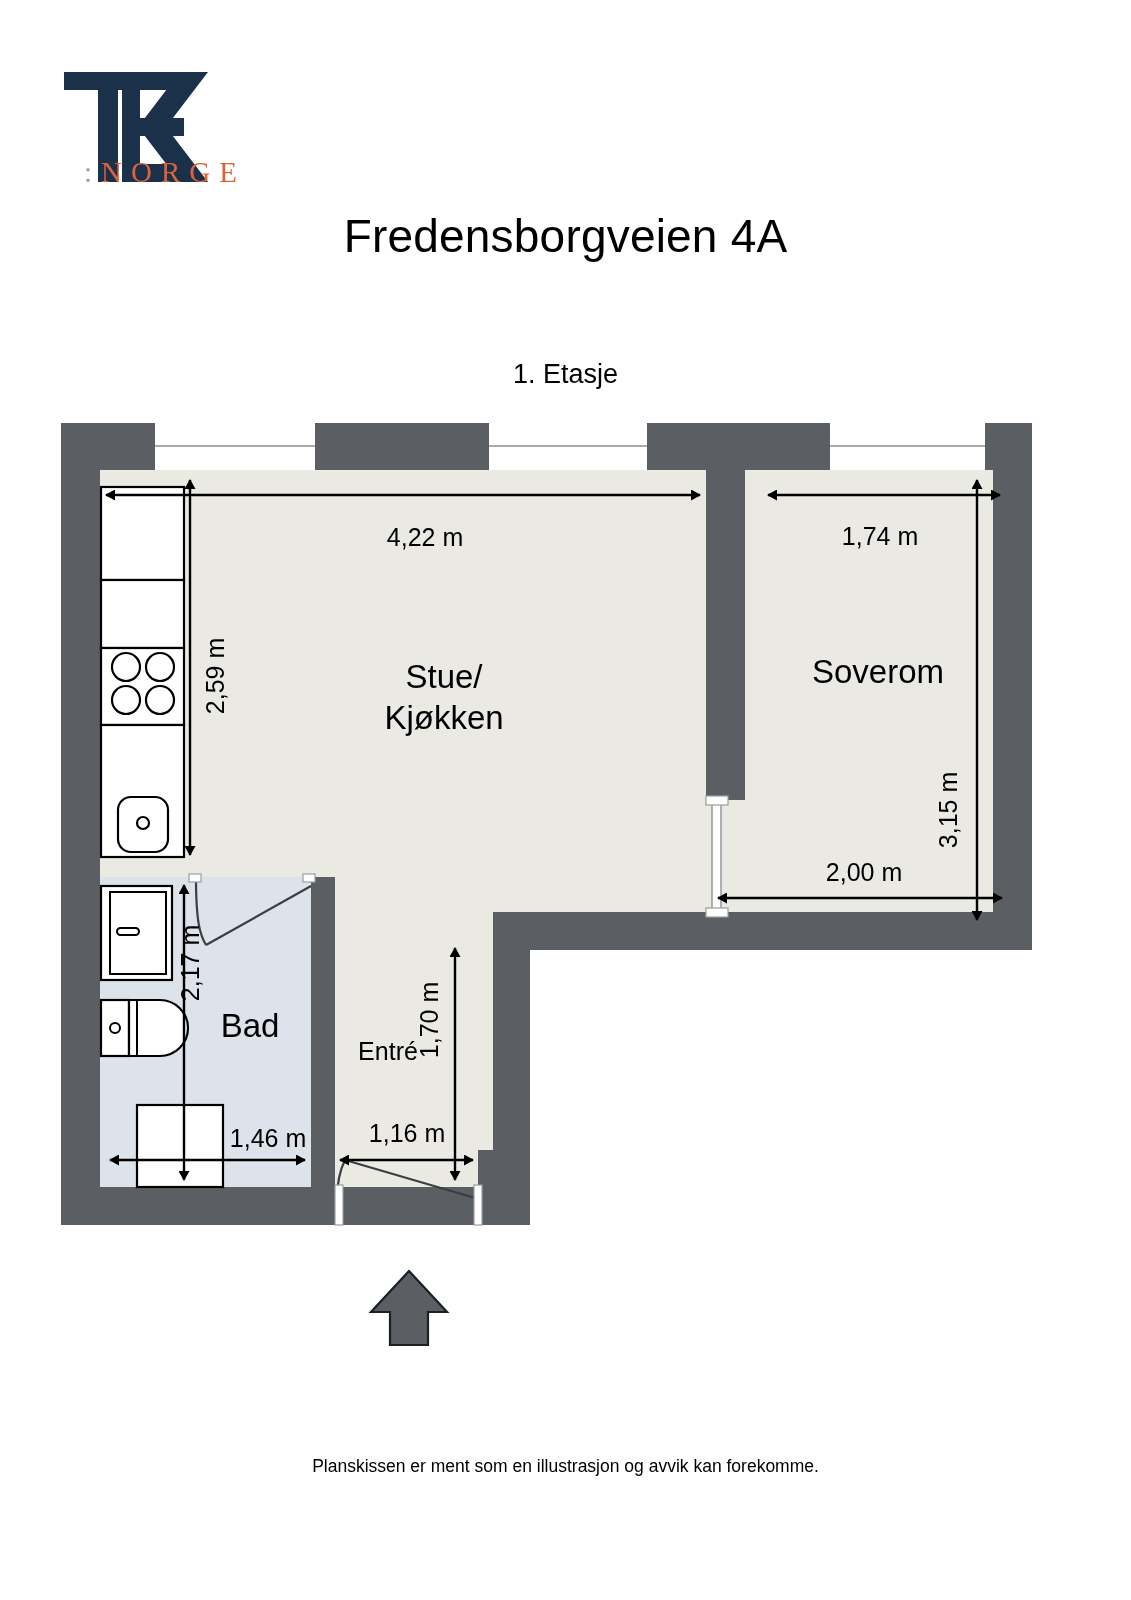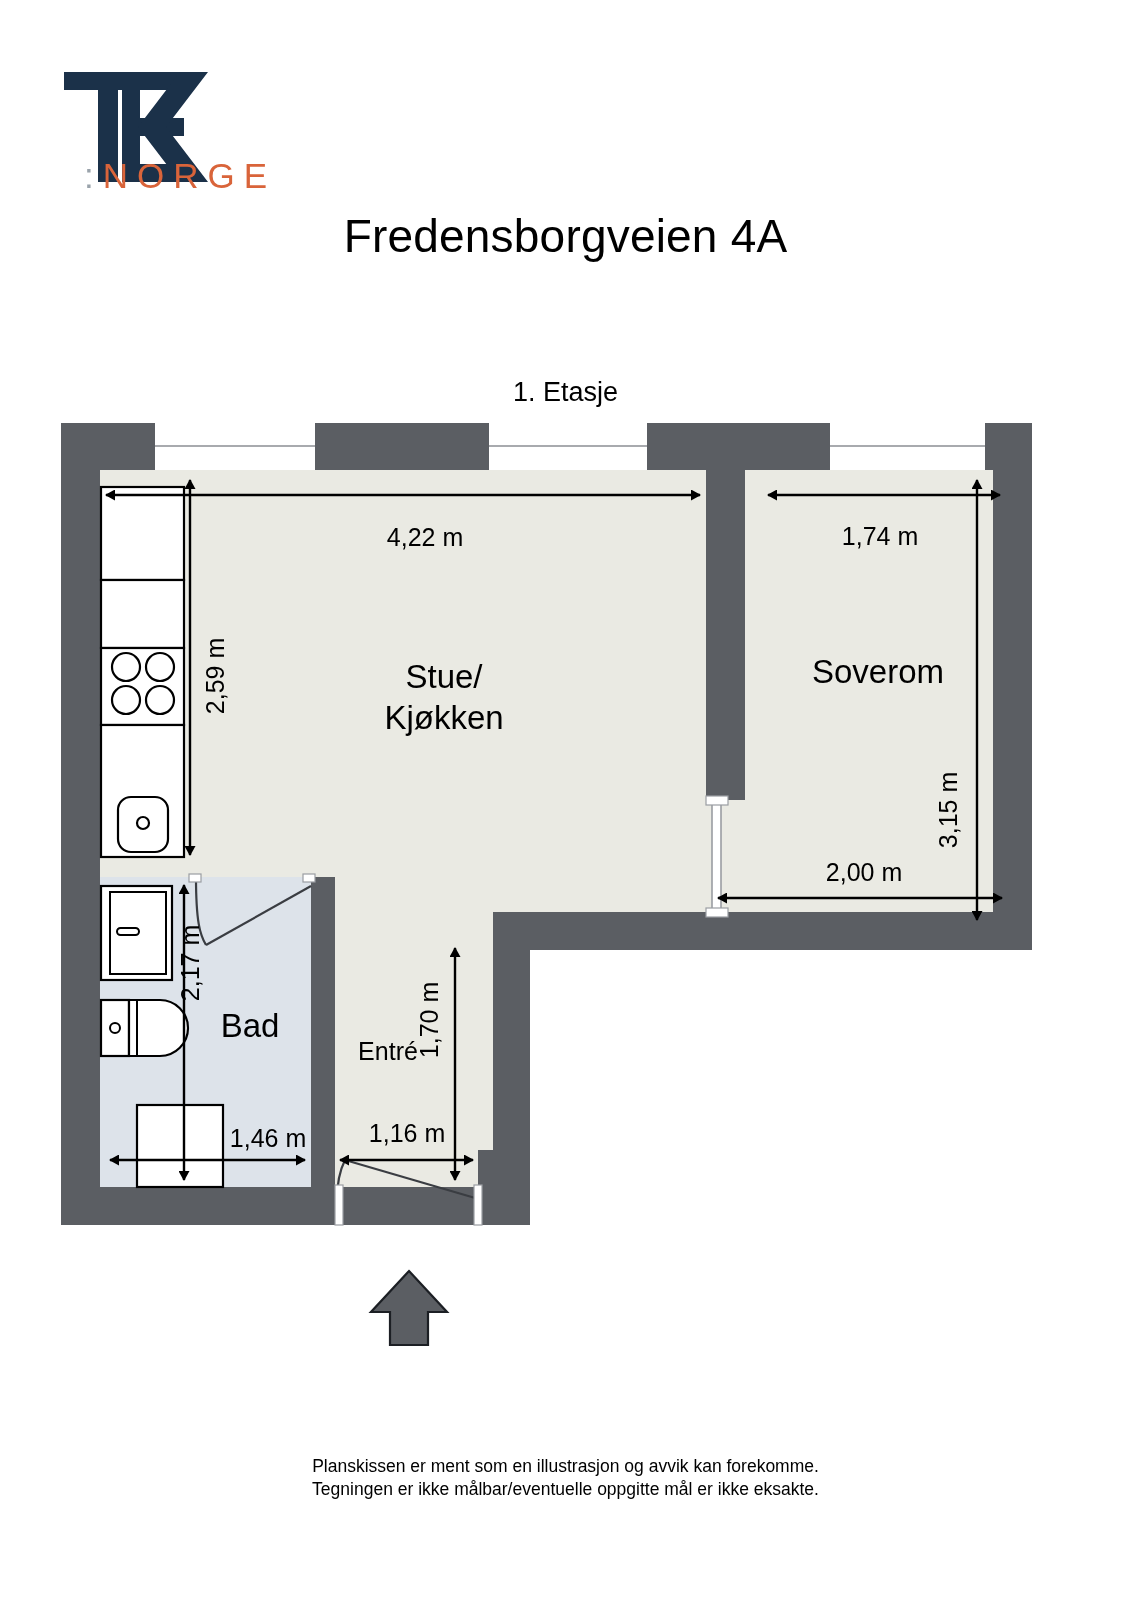--- a/index.html
+++ b/index.html
@@ -4,21 +4,21 @@
 <style>
   html,body{margin:0;padding:0;background:#ffffff;}
   body{width:1131px;height:1600px;position:relative;font-family:"Liberation Sans",sans-serif;color:#000;overflow:hidden;}
 
   
   #logo{position:absolute;left:62px;top:62px;width:230px;height:130px;}
   #logo svg{display:block;}
 
   
   #doc-title{position:absolute;left:0;top:209px;width:1131px;text-align:center;font-size:46px;letter-spacing:.2px;}
-  #floor-title{position:absolute;left:0;top:377px;width:1131px;text-align:center;font-size:27px;}
+  #floor-title{position:absolute;left:0;top:359px;width:1131px;text-align:center;font-size:27px;}
 
   
   #plan{position:absolute;left:0;top:0;width:1131px;height:1380px;}
   #plan svg{display:block;}
 
   
   #footer{position:absolute;left:0;top:1455px;width:1131px;text-align:center;font-size:17.5px;line-height:23px;}
   #footer div{white-space:nowrap;}
 </style>
 </head>
@@ -26,21 +26,21 @@
 
 <div id="logo">
   <svg width="230" height="130" viewBox="0 0 230 130">
 
     <path d="M2 10 H92 V28 H56 V120 H36 V28 H2 Z" fill="#1b3149"></path>
 
     <path d="M60 10 H128 V28 H78 V56 H122 V74 H78 V102 H128 V120 H60 Z" fill="#1b3149"></path>
 
     <path d="M118 10 H146 L104 65 L146 120 H118 L76 65 Z" fill="#1b3149"></path>
   </svg>
-  <div style="position:absolute;left:22px;top:94px;font-size:35px;letter-spacing:9px;color:#d9643a;font-family:Liberation Sans, sans-serif;"><span style="color:#9aa3ab;">:</span><span>NORGE</span></div>
+  <div style="position:absolute;left:22px;top:94px;font-size:29px;letter-spacing:9px;color:#d9643a;font-family:Liberation Serif, serif;"><span style="color:#9aa3ab;">:</span><span>NORGE</span></div>
 </div>
 
 <div id="doc-title">Fredensborgveien 4A</div>
 <div id="floor-title">1. Etasje</div>
 
 <div id="plan">
 <svg width="1131" height="1380" viewBox="0 0 1131 1380">
 
   <g fill="#5b5e63">
 
@@ -204,14 +204,13 @@
     <text x="268" y="1147" font-size="25" text-anchor="middle">1,46 m</text>
     <text x="438" y="1020" font-size="25" text-anchor="middle" transform="rotate(-90 438 1020)">1,70 m</text>
     <text x="407" y="1142" font-size="25" text-anchor="middle">1,16 m</text>
   </g>
 
 </svg>
 </div>
 
 <div id="footer">
   <div>Planskissen er ment som en illustrasjon og avvik kan forekomme.</div>
-  <div>Tegningen er ikke målbar/eventuelle oppgitte mål er ikke eksakte.</div>
 </div>
 
 </body></html>

